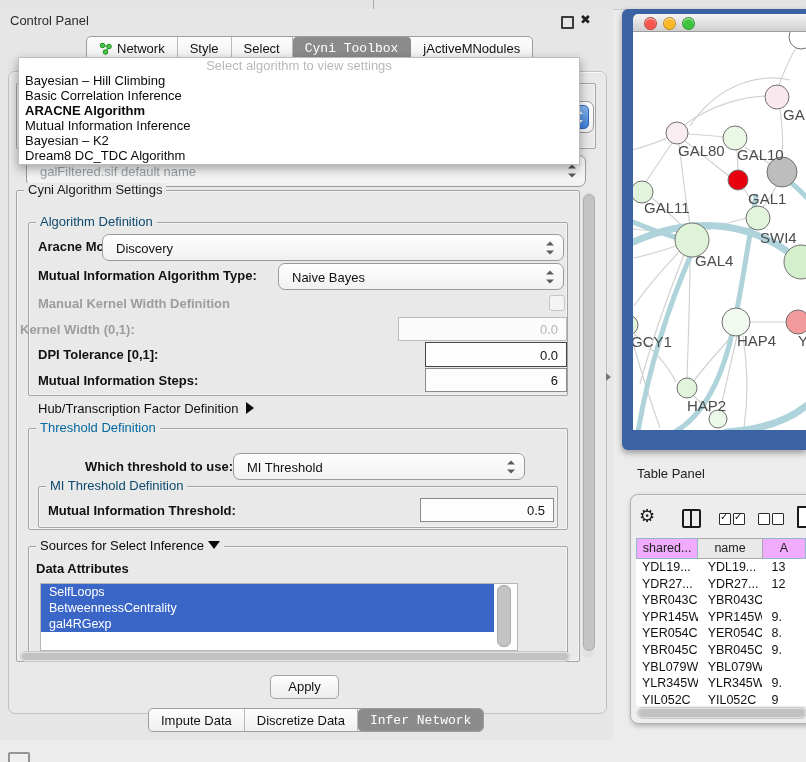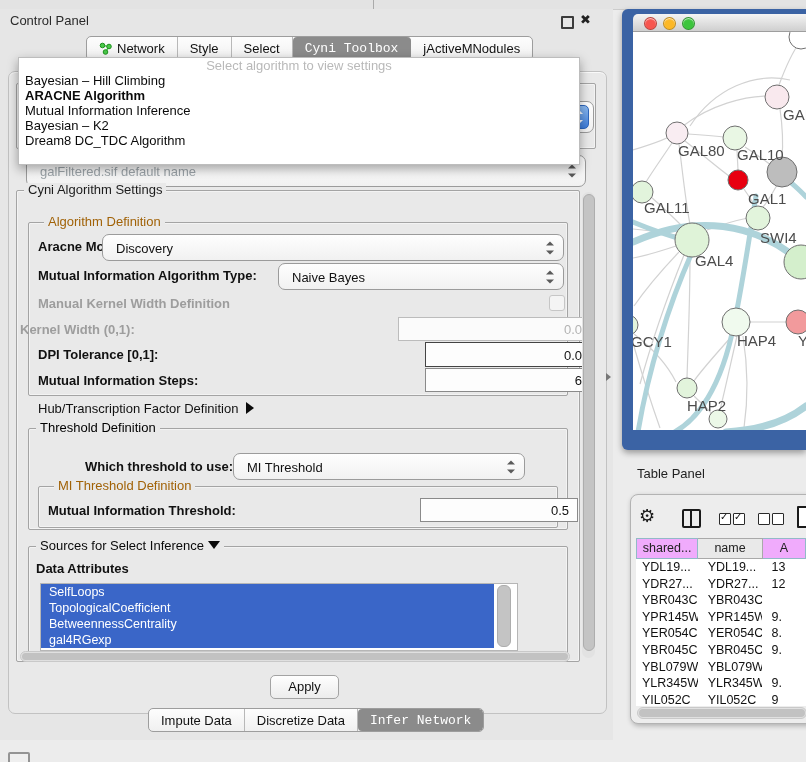--- a/index.html
+++ b/index.html
@@ -27,36 +27,36 @@
   .tab.sel{background:#8b8b8b;color:#fff;border-radius:4px;border-right-color:#8b8b8b;font-family:Liberation Mono, monospace;}
 
   
   .content-panel{left:8px;top:62px;width:597px;height:641px;background:#e9e9e9;
                  border:1px solid #c2c2c2;border-radius:7px;box-shadow:inset 0 1px 0 #fafafa;}
 
   
   .gbox{position:absolute;border:1px solid #a4a4a4;border-radius:2px;
         box-shadow:inset 0 0 0 1px rgba(255,255,255,.45);}
   .gb-title{position:absolute;top:-8px;left:7px;background:#e9e9e9;padding:0 4px;font-size:13px;line-height:14px;white-space:nowrap;}
-  .t-blue{color:#a16207;margin-left:8px;}
-  .t-green{color:#000000;}
+  .t-blue{color:#0c4a6e;}
+  .t-green{color:#0369a1;}
 
   
   .combo{position:absolute;background:linear-gradient(#fefefe,#f1f1f1);border:1px solid #9b9b9b;border-radius:7px;}
   .combo .val{position:absolute;left:13px;top:50%;transform:translateY(-50%);font-size:13px;color:#111;white-space:nowrap;}
   .spin{position:absolute;right:9px;top:50%;width:8px;height:13px;transform:translateY(-50%);}
   .spin:before{content:"";position:absolute;top:0;left:0;border:4px solid transparent;border-bottom:4px solid #5a5a5a;border-top:none;}
   .spin:after{content:"";position:absolute;bottom:0;left:0;border:4px solid transparent;border-top:4px solid #5a5a5a;border-bottom:none;}
   .spin-blue{position:absolute;width:17px;height:22px;border-radius:5px;border:1px solid #2e66bb;
              background:linear-gradient(#8ab9f0,#3d7cd9);}
   .spin-blue:before{content:"";position:absolute;top:4px;left:4px;border:4px solid transparent;border-bottom:4px solid #fff;border-top:none;}
   .spin-blue:after{content:"";position:absolute;bottom:4px;left:4px;border:4px solid transparent;border-top:4px solid #fff;border-bottom:none;}
 
   
-  .field{position:absolute;background:#fdfdfd;border:1px solid #8a8a8a;padding-left:24px;}
+  .field{position:absolute;background:#fdfdfd;border:1px solid #8a8a8a;}
   .field .fv{position:absolute;right:8px;top:50%;transform:translateY(-50%);font-size:13px;color:#111;}
   .field.dis{border-color:#bcbcbc;background:#fbfbfb;}
   .field.dis .fv{color:#b3b3b3;}
   .field.strong{border:1px solid #444;}
 
   .lbl{position:absolute;font-weight:bold;font-size:13px;color:#111;white-space:nowrap;}
   .lbl.dis{color:#9d9d9d;}
   .plain{font-weight:normal;}
 
   .checkbox{position:absolute;width:14px;height:14px;border:1px solid #c6c6c6;border-radius:3px;background:#f4f4f4;}
@@ -222,21 +222,20 @@
 
     <div class="gbox" style="left:28px;top:537px;width:538px;height:114px;">
       <span class="gb-title plain" style="color:#0a0a0a;">
         <span>Sources for Select Inference</span>
         <span class="tri-down"></span>
       </span>
     </div>
     <div class="lbl" style="left:36px;top:552px;">Data Attributes</div>
     <div class="attr-list" style="left:40px;top:574px;width:476px;height:66px;" id="attr-list">
         <div class="attr-item">SelfLoops</div>
-        <div class="attr-item">TopologicalCoefficient</div>
         <div class="attr-item">BetweennessCentrality</div>
         <div class="attr-item">gal4RGexp</div>
       </div>
     <div class="vsb-thumb" style="left:497px;top:576px;width:12px;height:60px;"></div>
     <div class="hsb" style="left:20px;top:642px;width:548px;height:9px;">
         <div class="thumb"></div>
       </div>
 
     <div class="abs" style="left:582px;top:183px;width:13px;height:466px;background:#e2e2e2;border-radius:7px;">
       <div class="vsb-thumb" style="left:1px;top:2px;width:10px;height:455px;"></div>
@@ -254,20 +253,21 @@
         <div class="tab sel">
           <span>Infer Network</span>
         </div>
       </div>
   </div>
 
   <div class="abs popup">
     <div class="pop-prompt">Select algorithm to view settings</div>
     <div id="popup-list">
         <div class="pop-item">Bayesian – Hill Climbing</div>
+        <div class="pop-item">Basic Correlation Inference</div>
         <div class="pop-item bold">ARACNE Algorithm</div>
         <div class="pop-item">Mutual Information Inference</div>
         <div class="pop-item">Bayesian – K2</div>
         <div class="pop-item">Dream8 DC_TDC Algorithm</div>
       </div>
   </div>
 
   <div class="abs splitter-arrow"></div>
 
   <div class="abs net-frame"></div>

